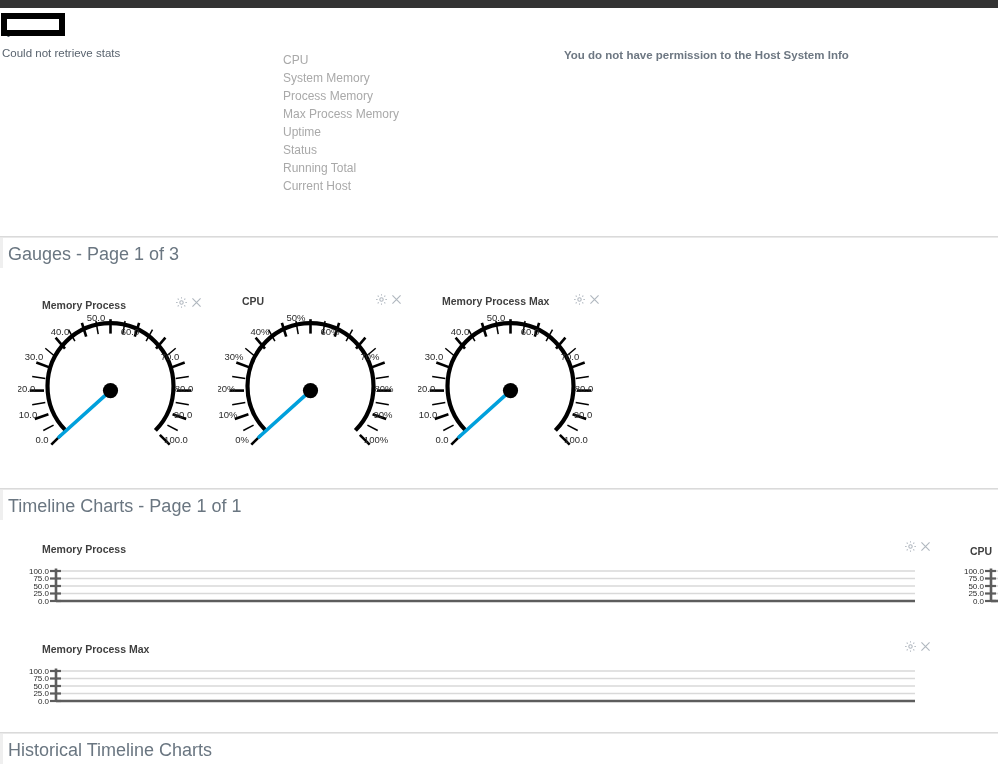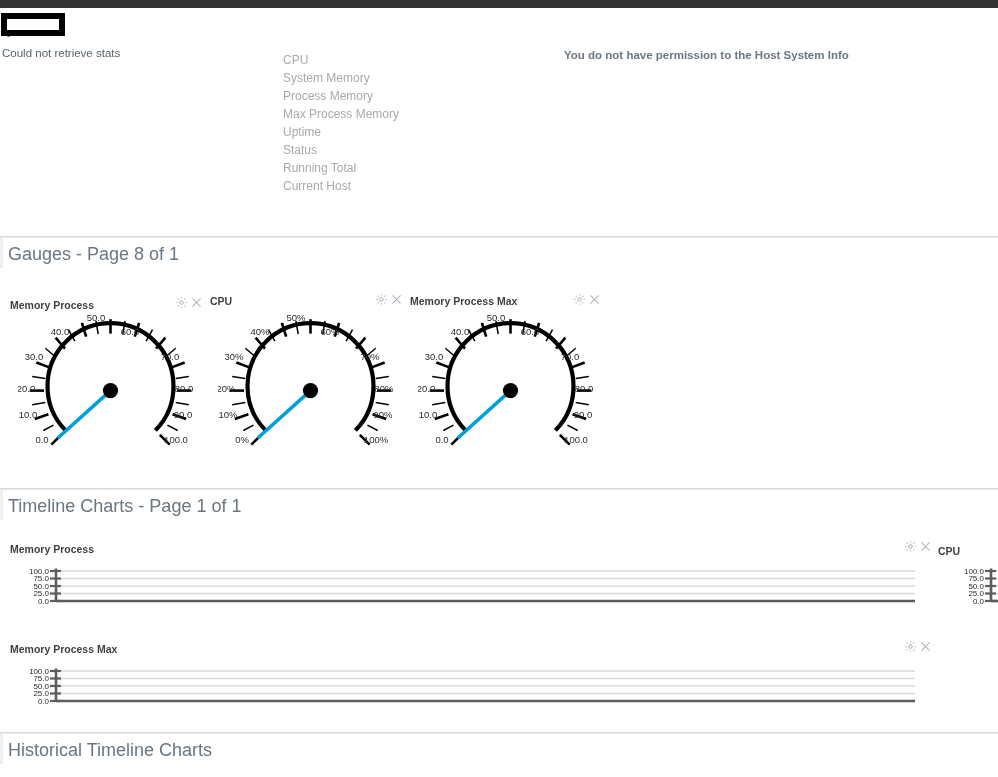--- a/index.html
+++ b/index.html
@@ -120,20 +120,21 @@
     background: #efefef;
   }
 
   
   .widget-title {
     position: absolute;
     font-size: 10.5px;
     font-weight: bold;
     color: #3f3f3f;
     white-space: nowrap;
+    margin-left: 32px;
   }
   .widget-icons {
     position: absolute;
     display: flex;
     align-items: center;
     gap: 2px;
   }
   .icon-gear, .icon-close {
     display: inline-block;
     width: 13px; height: 13px;
@@ -172,21 +173,21 @@
     <div class="sysinfo-item">Running Total</div>
     <div class="sysinfo-item">Current Host</div>
   </div>
 
   <div class="host-error">You do not have permission to the Host System Info</div>
 </div>
 
 <div class="section" style="top:236px; height:252px;">
   <div class="section-head">
     <div class="section-rule"></div>
-    <div class="section-title">Gauges - Page 8 of 1</div>
+    <div class="section-title">Gauges - Page 1 of 3</div>
   </div>
 
   <div class="widget-title" style="left:10px; top:62px;">Memory Process</div>
   <div class="widget-icons" style="left:175px; top:59px;">
     <span class="icon-gear">
       <svg viewBox="0 0 16 16" width="13" height="13">
           <g fill="none" stroke="#9aa3ad" stroke-width="1.3">
             <circle cx="8" cy="8" r="2.1"></circle>
             <path d="M8 1.4v1.8M8 12.8v1.8M1.4 8h1.8M12.8 8h1.8M3.3 3.3l1.3 1.3M11.4 11.4l1.3 1.3M12.7 3.3l-1.3 1.3M4.6 11.4l-1.3 1.3"></path>
           </g>

